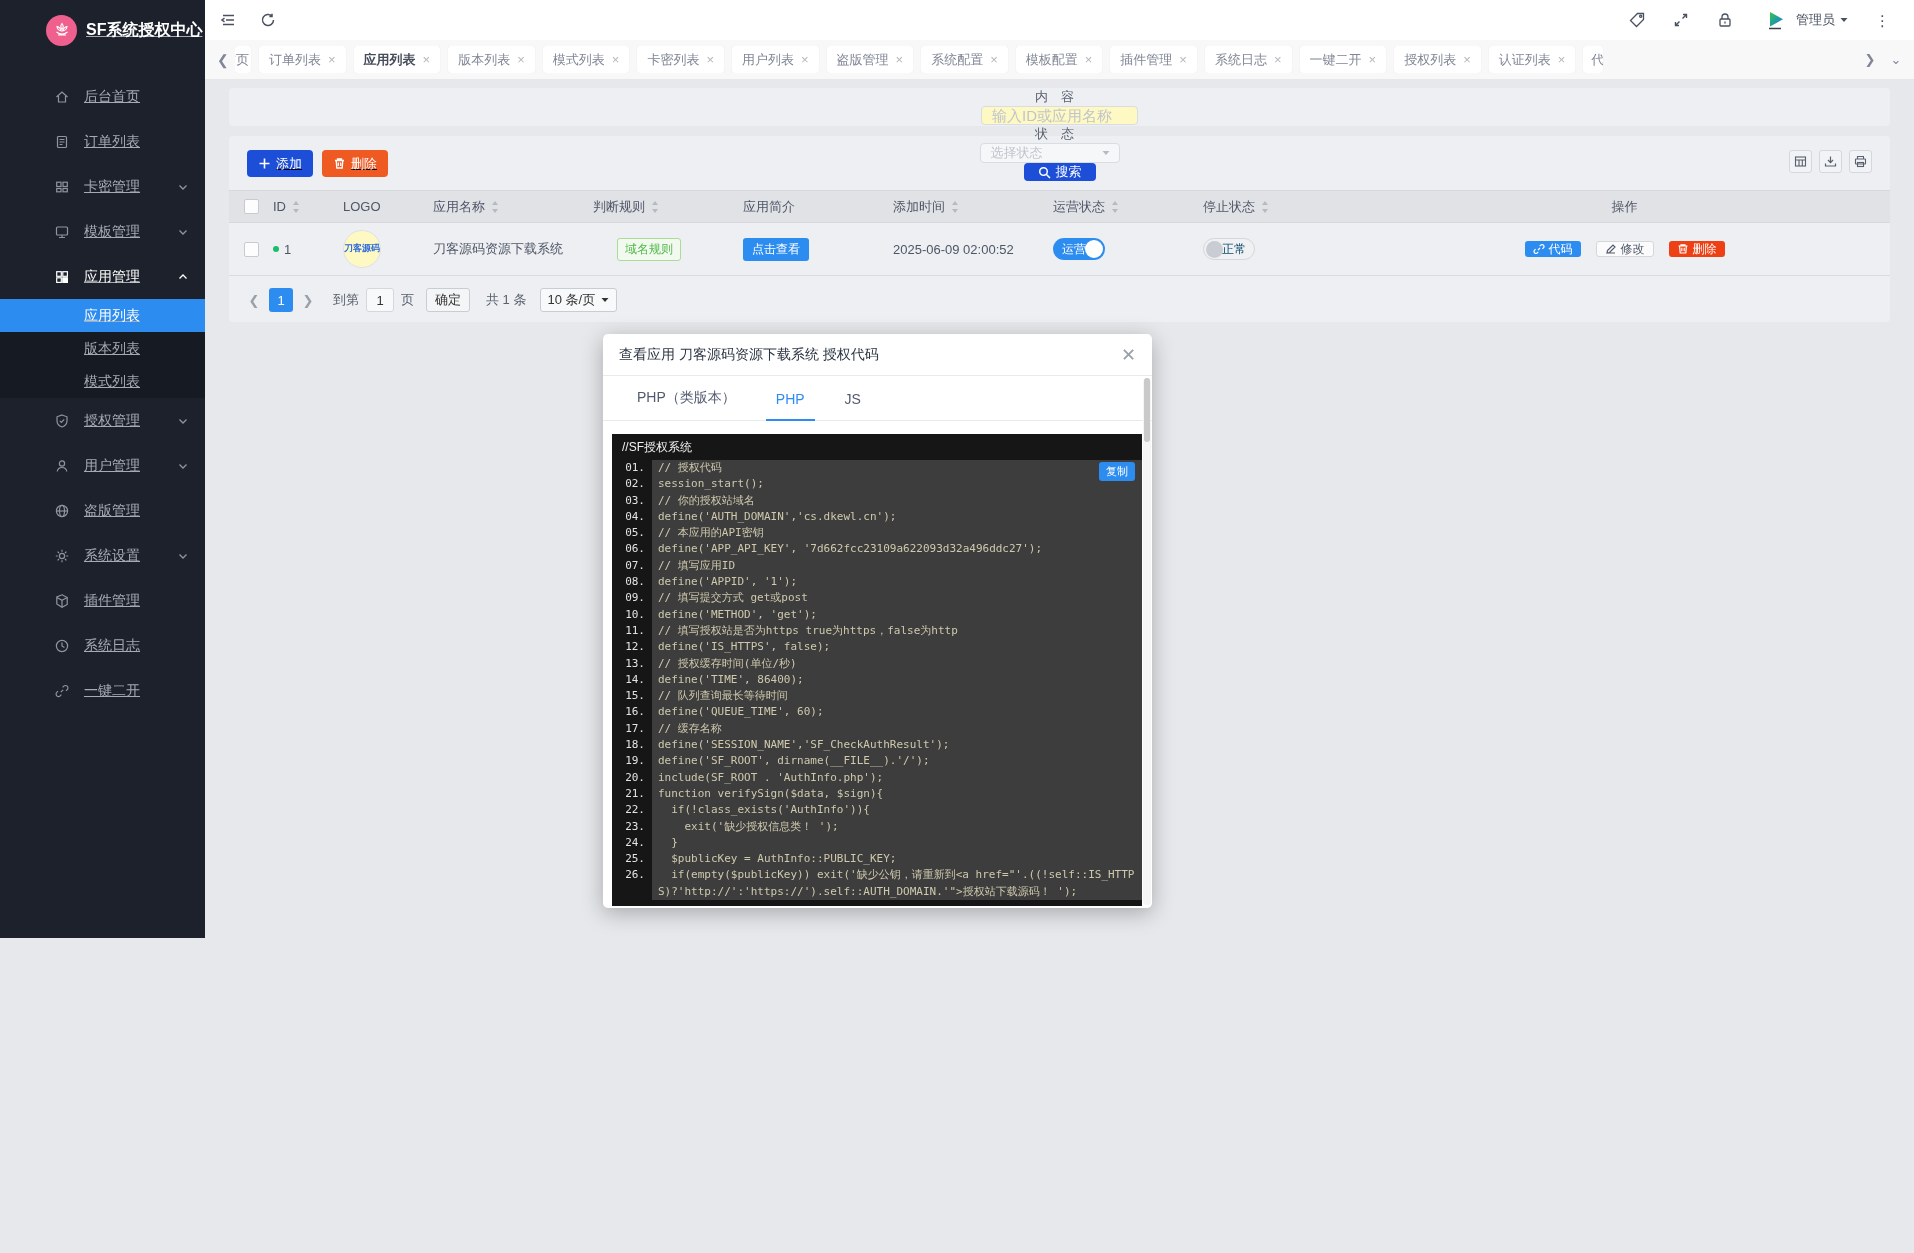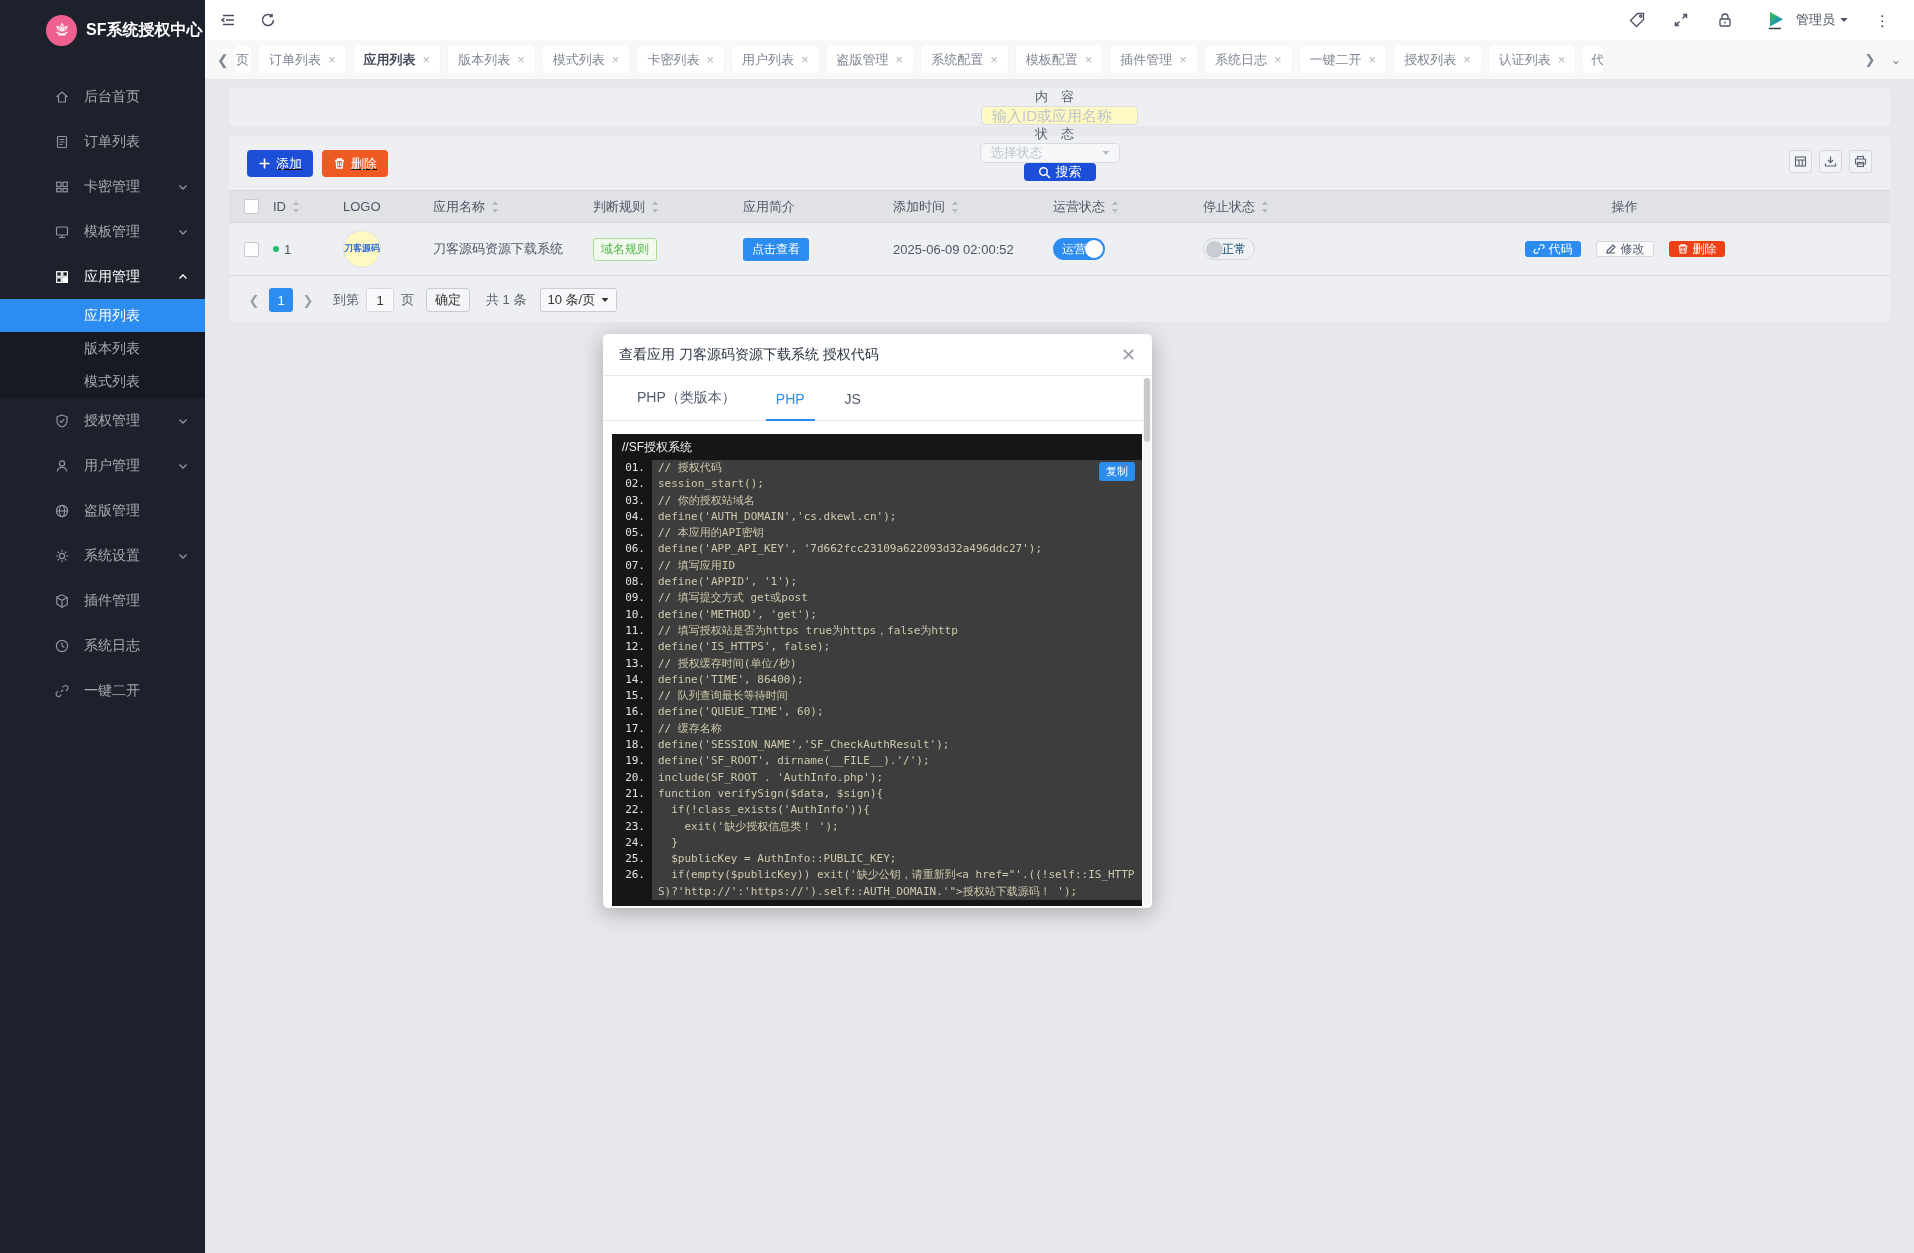--- a/index.html
+++ b/index.html
@@ -1,21 +1,21 @@
 <!DOCTYPE html>
 <html><head>
 <meta charset="utf-8">
 <style>
   * { margin:0; padding:0; box-sizing:border-box; }
   html,body { width:1914px; height:1253px; overflow:hidden; font-family:"Liberation Sans","DejaVu Sans",sans-serif; background:#e6e8eb; }
   body { display:flex; }
   svg { display:block; }
 
   
-  .sidebar { width:205px; height:1253px; background:#1d212b; flex:none; color:#a5aab3; }
+  .sidebar { width:205px; height:938px; background:#1d212b; flex:none; color:#a5aab3;text-decoration:underline; }
   .logo-row { height:60px; display:flex; align-items:center; padding-left:46px; }
   .logo-badge { width:31px; height:31px; border-radius:50%; background:#f0608e; display:flex; align-items:center; justify-content:center; flex:none; }
   .logo-title { color:#fff; font-size:16px; font-weight:bold; margin-left:9px; white-space:nowrap; }
   .nav { padding-top:14px; }
   .nav-item { height:45px; display:flex; align-items:center; padding:0 16px 0 54px; cursor:pointer; font-size:14px; color:#a5aab3; }
   .nav-item .nav-ic { width:16px; height:16px; margin-right:14px; color:#8f95a0; flex:none; }
   .nav-item .nav-label { flex:1; }
   .nav-item .nav-arrow { width:12px; height:12px; color:#8f95a0; }
   .nav-item.active { color:#ffffff; }
   .nav-item.active .nav-ic, .nav-item.active .nav-arrow { color:#ffffff; }
@@ -75,21 +75,21 @@
   .t-head { display:grid; grid-template-columns:var(--cols); align-items:center; height:33px; background:#e0e2e6; border-top:1px solid #d6d8dc; border-bottom:1px solid #d6d8dc; }
   .th { display:flex; align-items:center; font-size:13px; color:#4e5666; padding-left:4px; }
   .th:last-child { justify-content:center; padding-left:0; }
   .cb-cell { display:flex; justify-content:center; }
   .checkbox { width:15px; height:15px; background:#fdfdfd; border:1px solid #c7cad0; border-radius:2px; cursor:pointer; }
   .sorter { width:10px; height:14px; margin-left:5px; color:#b6bac1; cursor:pointer; }
   .t-row { display:grid; grid-template-columns:var(--cols); align-items:center; height:53px; border-bottom:1px solid #d9dbdf; font-size:13px; color:#4e5666; }
   .td { padding-left:4px; display:flex; align-items:center; }
   .dot { width:6px; height:6px; border-radius:50%; background:#19be6b; margin-right:5px; flex:none; }
   .logo-circle { width:38px; height:38px; border-radius:50%; background:#fef9c3; border:1px solid #dfe1e5; display:flex; align-items:center; justify-content:center; font-size:9px; font-weight:bold; color:#2867e0; text-align:center; line-height:1.1; overflow:hidden; }
-  .badge-green { font-size:12px; color:#52b84a; background:#f2faef; border:1px solid #a8dc97; border-radius:3px; padding:2px 7px; }
+  .badge-green { font-size:12px; color:#52b84a; background:#f2faef; border:1px solid #a8dc97; border-radius:3px; padding:2px 7px;margin-left:24px; }
   .badge-blue { font-size:12px; color:#fff; background:#2d8cf0; border-radius:3px; padding:3px 9px; cursor:pointer; }
   .switch { height:22px; border-radius:11px; display:flex; align-items:center; font-size:12px; cursor:pointer; position:relative; }
   .switch-on { width:52px; background:#2d8cf0; color:#fff; padding-left:9px; }
   .switch-on .knob { position:absolute; right:2px; width:18px; height:18px; border-radius:50%; background:#fff; }
   .switch-off { width:52px; background:#f0f1f3; border:1px solid #d4d7db; color:#0c4a6e; justify-content:flex-end; padding-right:8px; }
   .switch-off .knob { position:absolute; left:2px; width:17px; height:17px; border-radius:50%; background:#c9ccd2; }
   .act-btn { height:16px; border-radius:3px; font-size:12px; display:inline-flex; align-items:center; padding:0 8px; cursor:pointer; border:none; font-family:inherit; }
   .act-btn .bic { width:12px; height:12px; margin-right:4px; }
   .act-code { background:#2d8cf0; color:#fff; }
   .act-edit { background:#fbfbfc; border:1px solid #d4d7dc; color:#515a6e; margin-left:15px; }

